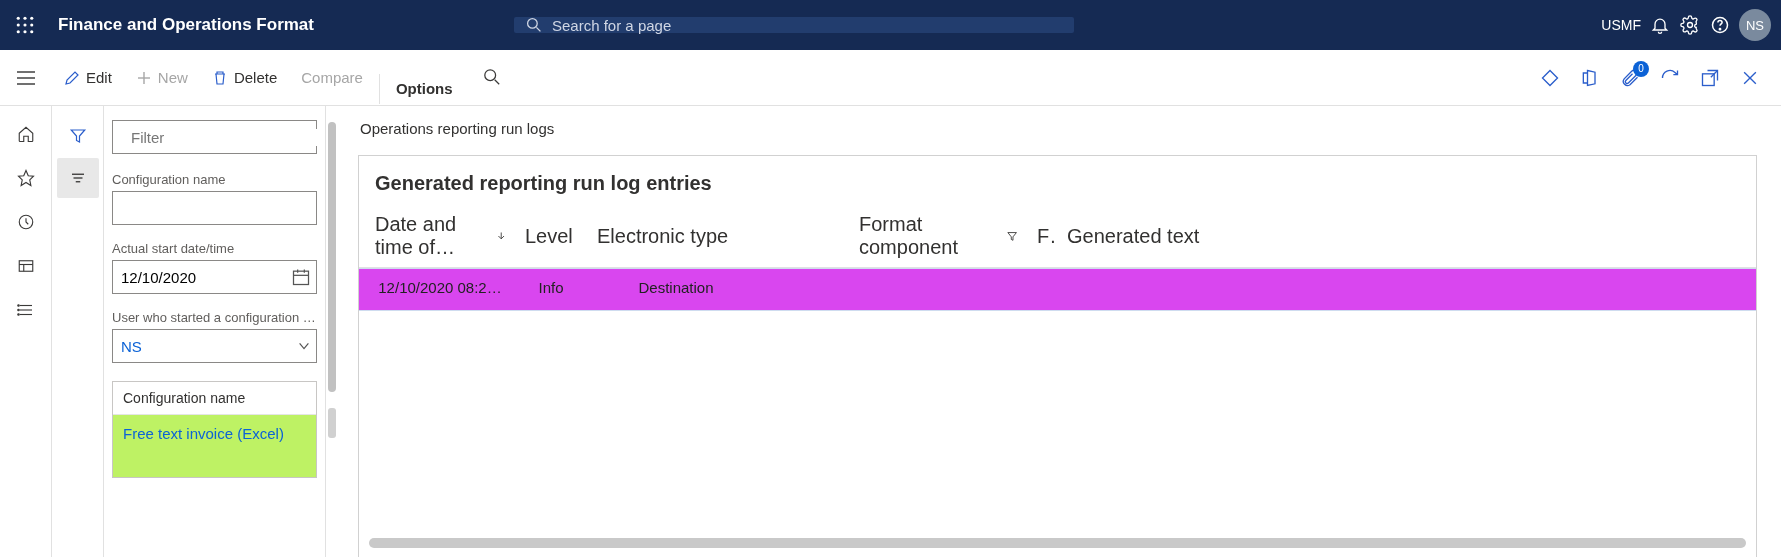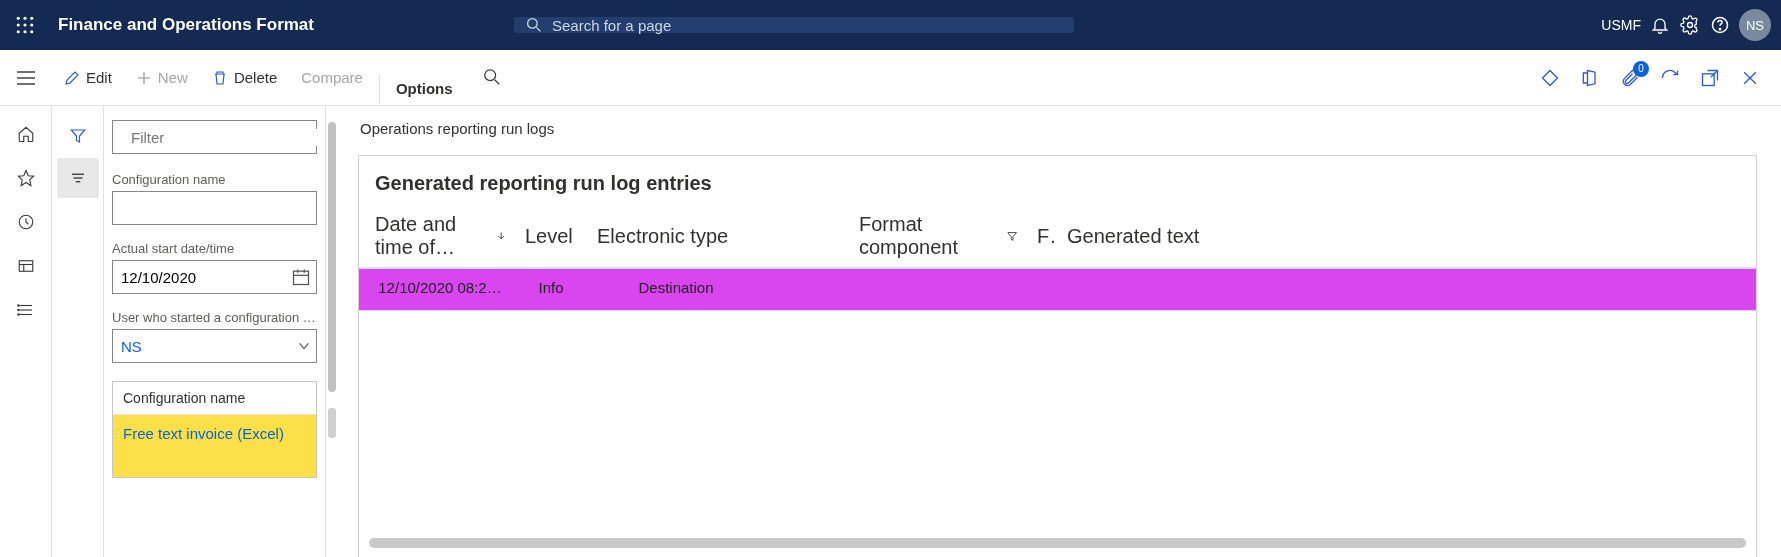--- a/index.html
+++ b/index.html
@@ -58,21 +58,21 @@
   .field-label { font-size:13px; color:#605e5c; margin-bottom:4px; white-space:nowrap; overflow:hidden; text-overflow:ellipsis;}
   .field-input { width:100%; border:1px solid #8a8886; height:34px; padding:0 8px; font-size:15px; margin-bottom:16px; outline:none; }
   .date-wrapper{position:relative; margin-bottom:16px;}
   .date-wrapper .field-input{margin-bottom:0; padding-right:32px;}
   .date-icon{position:absolute; right:6px; top:7px; width:20px; height:20px; color:#555;}
   .select-wrapper{position:relative; margin-bottom:18px;}
   .select-wrapper .field-input{margin-bottom:0; color:#0b62d6; padding-right:28px; cursor:pointer;}
   .chev{position:absolute; right:6px; top:10px; width:14px; height:14px; color:#555;}
   .config-list { border:1px solid #c8c6c4; }
   .config-list-header { padding:8px 10px; font-size:14px; border-bottom:1px solid #e5e5e5; }
-  .config-list-item { padding:10px 10px 35px 10px; font-size:15px; color:#0b62d6; background:#fde047; cursor:pointer; min-height:58px;}
+  .config-list-item { padding:10px 10px 35px 10px; font-size:15px; color:#0b62d6; background:#bef264; cursor:pointer; min-height:58px;}
   .scrub{position:absolute; left:8px; bottom:2px; height:8px; width:190px; background:#c1c1c1; border-radius:4px;}
 
   
   .vscroll { width:12px; background:transparent; display:flex; flex-direction:column; }
   .vscroll-thumb{ width:8px; height:270px; background:#c1c1c1; border-radius:4px; margin:16px 2px 0 2px;}
   .splitter-handle{width:8px; height:30px; background:#d0d0d0; border-radius:3px; margin:16px 2px 0 2px; cursor:ew-resize;}
 
   
   .main { flex:1; padding:14px 18px 10px 20px; overflow:hidden; display:flex; flex-direction:column; }
   .breadcrumb { font-size:15px; color:#323130; margin-bottom:18px; margin-left:2px;}

